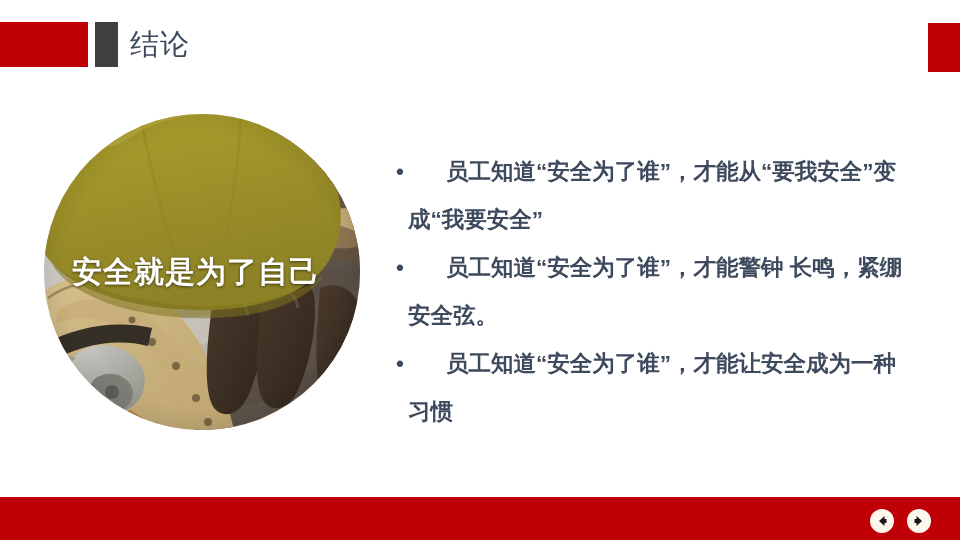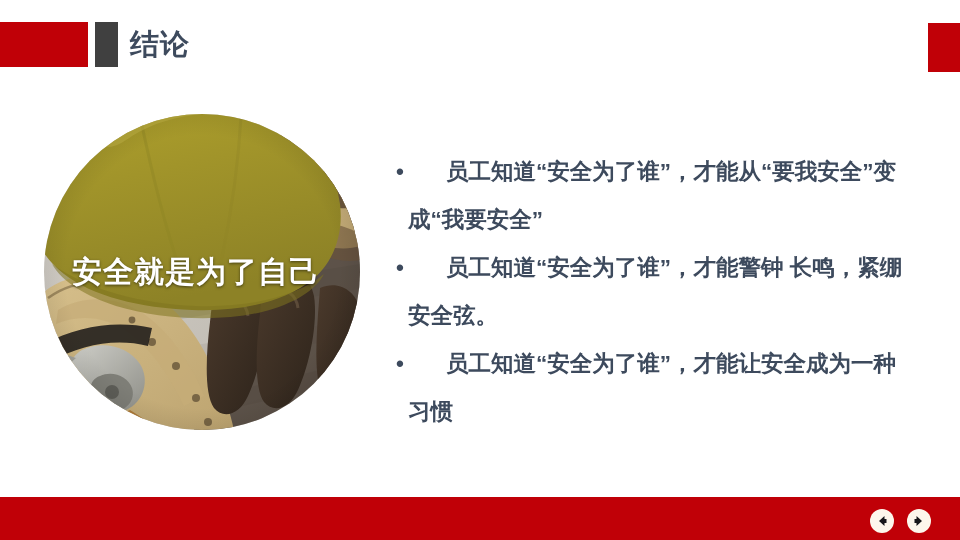--- a/index.html
+++ b/index.html
@@ -33,21 +33,21 @@
     height: 45px;
     background: #404040;
   }
   #header-title {
     position: absolute;
     left: 130px;
     top: 22px;
     height: 45px;
     line-height: 45px;
     font-size: 29px;
-    font-weight: bold;
+    font-weight: normal;
     color: #3d4a5d;
     letter-spacing: 1px;
     white-space: nowrap;
   }
   #header-right-red-block {
     position: absolute;
     left: 928px;
     top: 23px;
     width: 32px;
     height: 49px;

